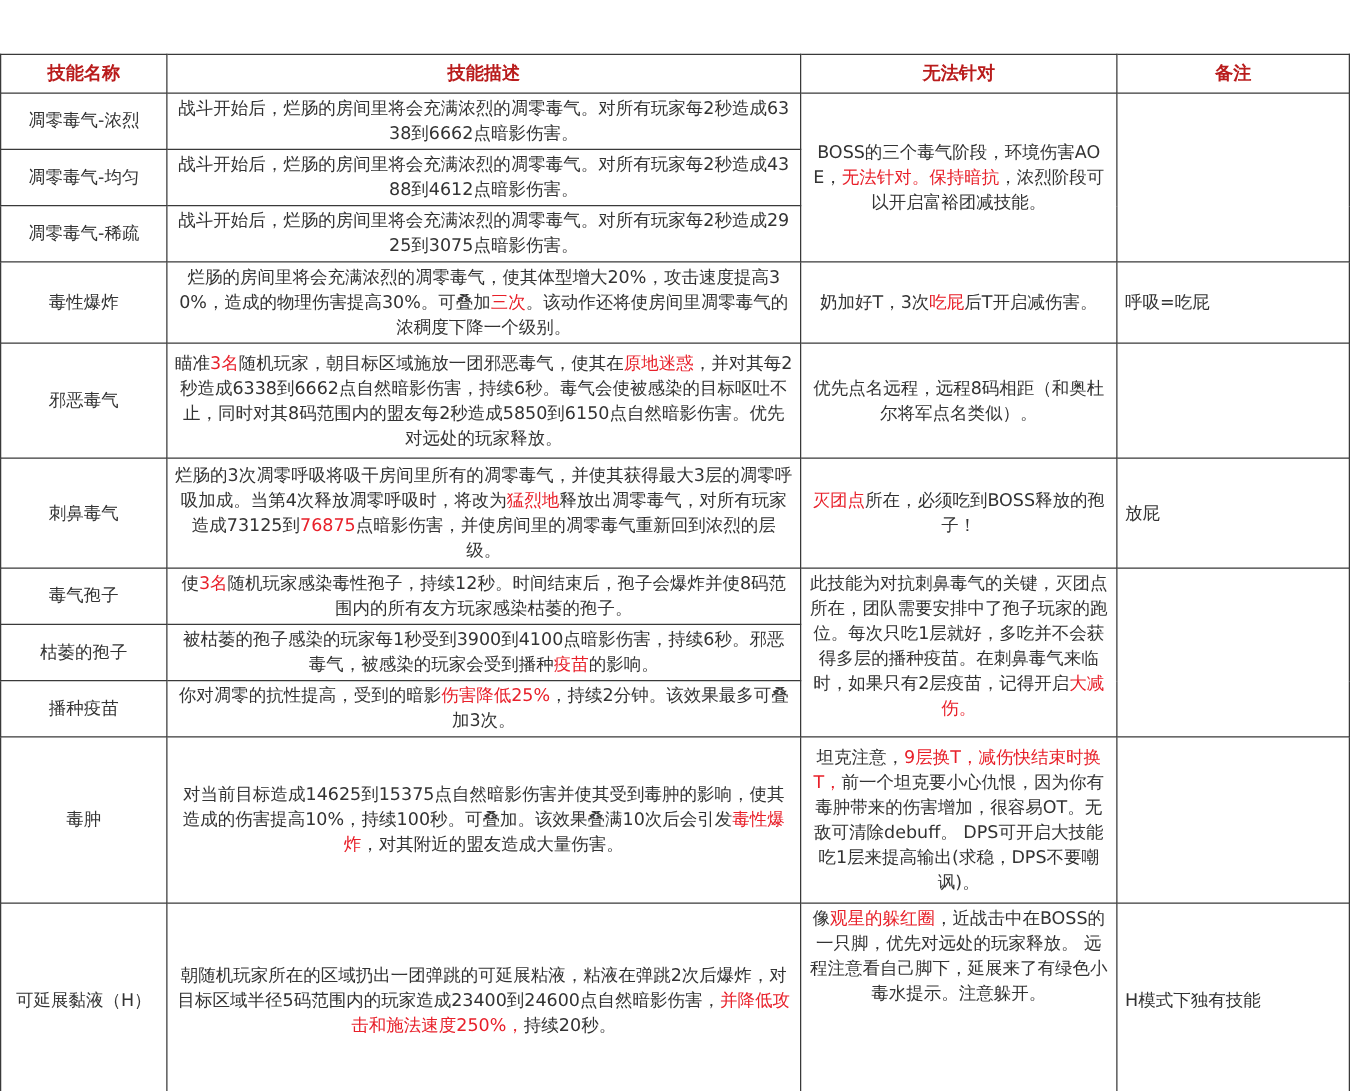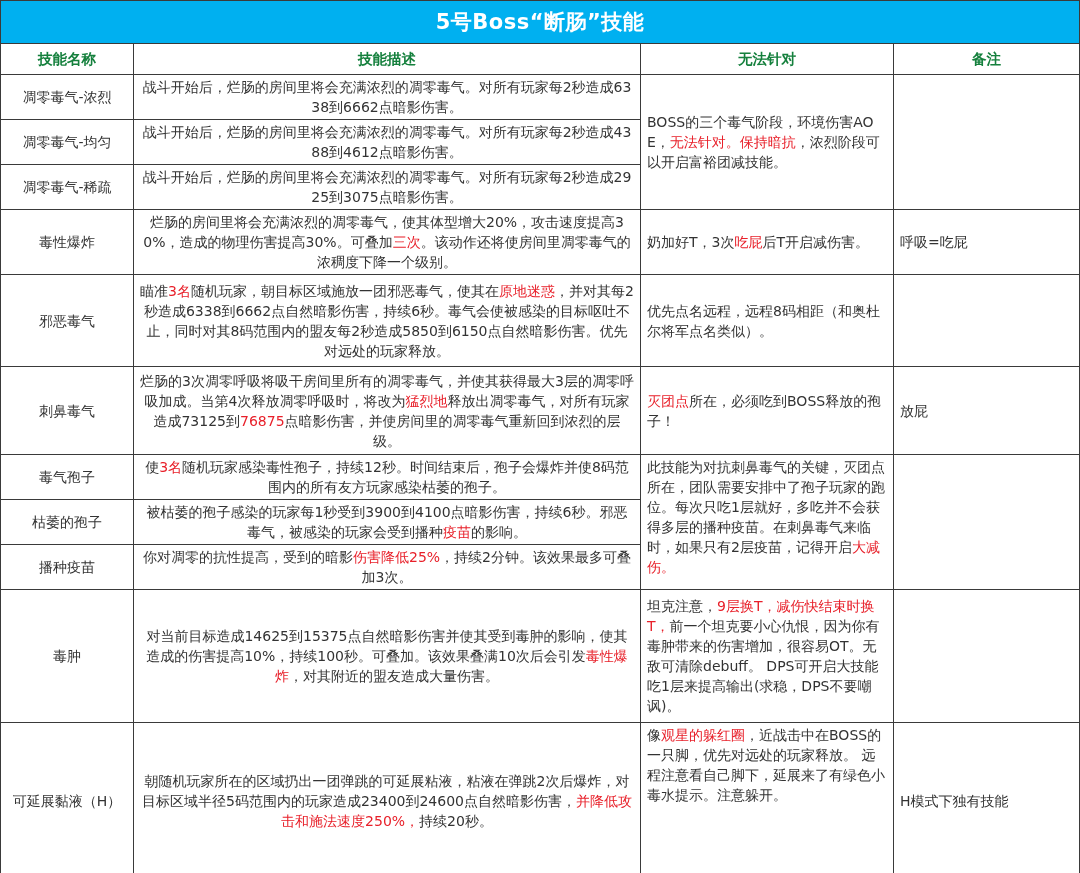--- a/index.html
+++ b/index.html
@@ -12,34 +12,33 @@
     display:flex; align-items:center; justify-content:center; letter-spacing:0.5px;
   }
   table.skills {
     position:absolute; left:0; top:43px; border-collapse:collapse; table-layout:fixed;
     width:1079px;
   }
   table.skills td, table.skills th {
     border:1.5px solid #3a3a3a; padding:2px 6px; font-size:14px; line-height:20px; color:#333333;
     vertical-align:middle; word-break:break-all; overflow:hidden;
   }
-  table.skills th { font-weight:bold; color:#15803d; text-align:center; font-size:14.5px; height:26px; }
+  table.skills th { font-weight:bold; color:#b91c1c; text-align:center; font-size:14.5px; height:26px; }
   td.name { text-align:center; color:#333; padding:2px 4px; }
   td.desc { text-align:center; }
-  td.resp { text-align:left; vertical-align:middle; }
+  td.resp { text-align:center; vertical-align:middle; }
   td.note { text-align:left; }
   td.resp.top { vertical-align:top; }
   .hl { color:#e8202a; }
   .note-red { color:#e8202a; font-size:14.5px; }
 </style>
 </head>
 <body>
 
 <div class="sheet">
-  <div class="title-bar">5号Boss“断肠”技能</div>
 
   <table class="skills">
     <colgroup>
       <col style="width:133px">
       <col style="width:507px">
       <col style="width:253px">
       <col style="width:186px">
     </colgroup>
     <thead>
       <tr style="height:31px">

